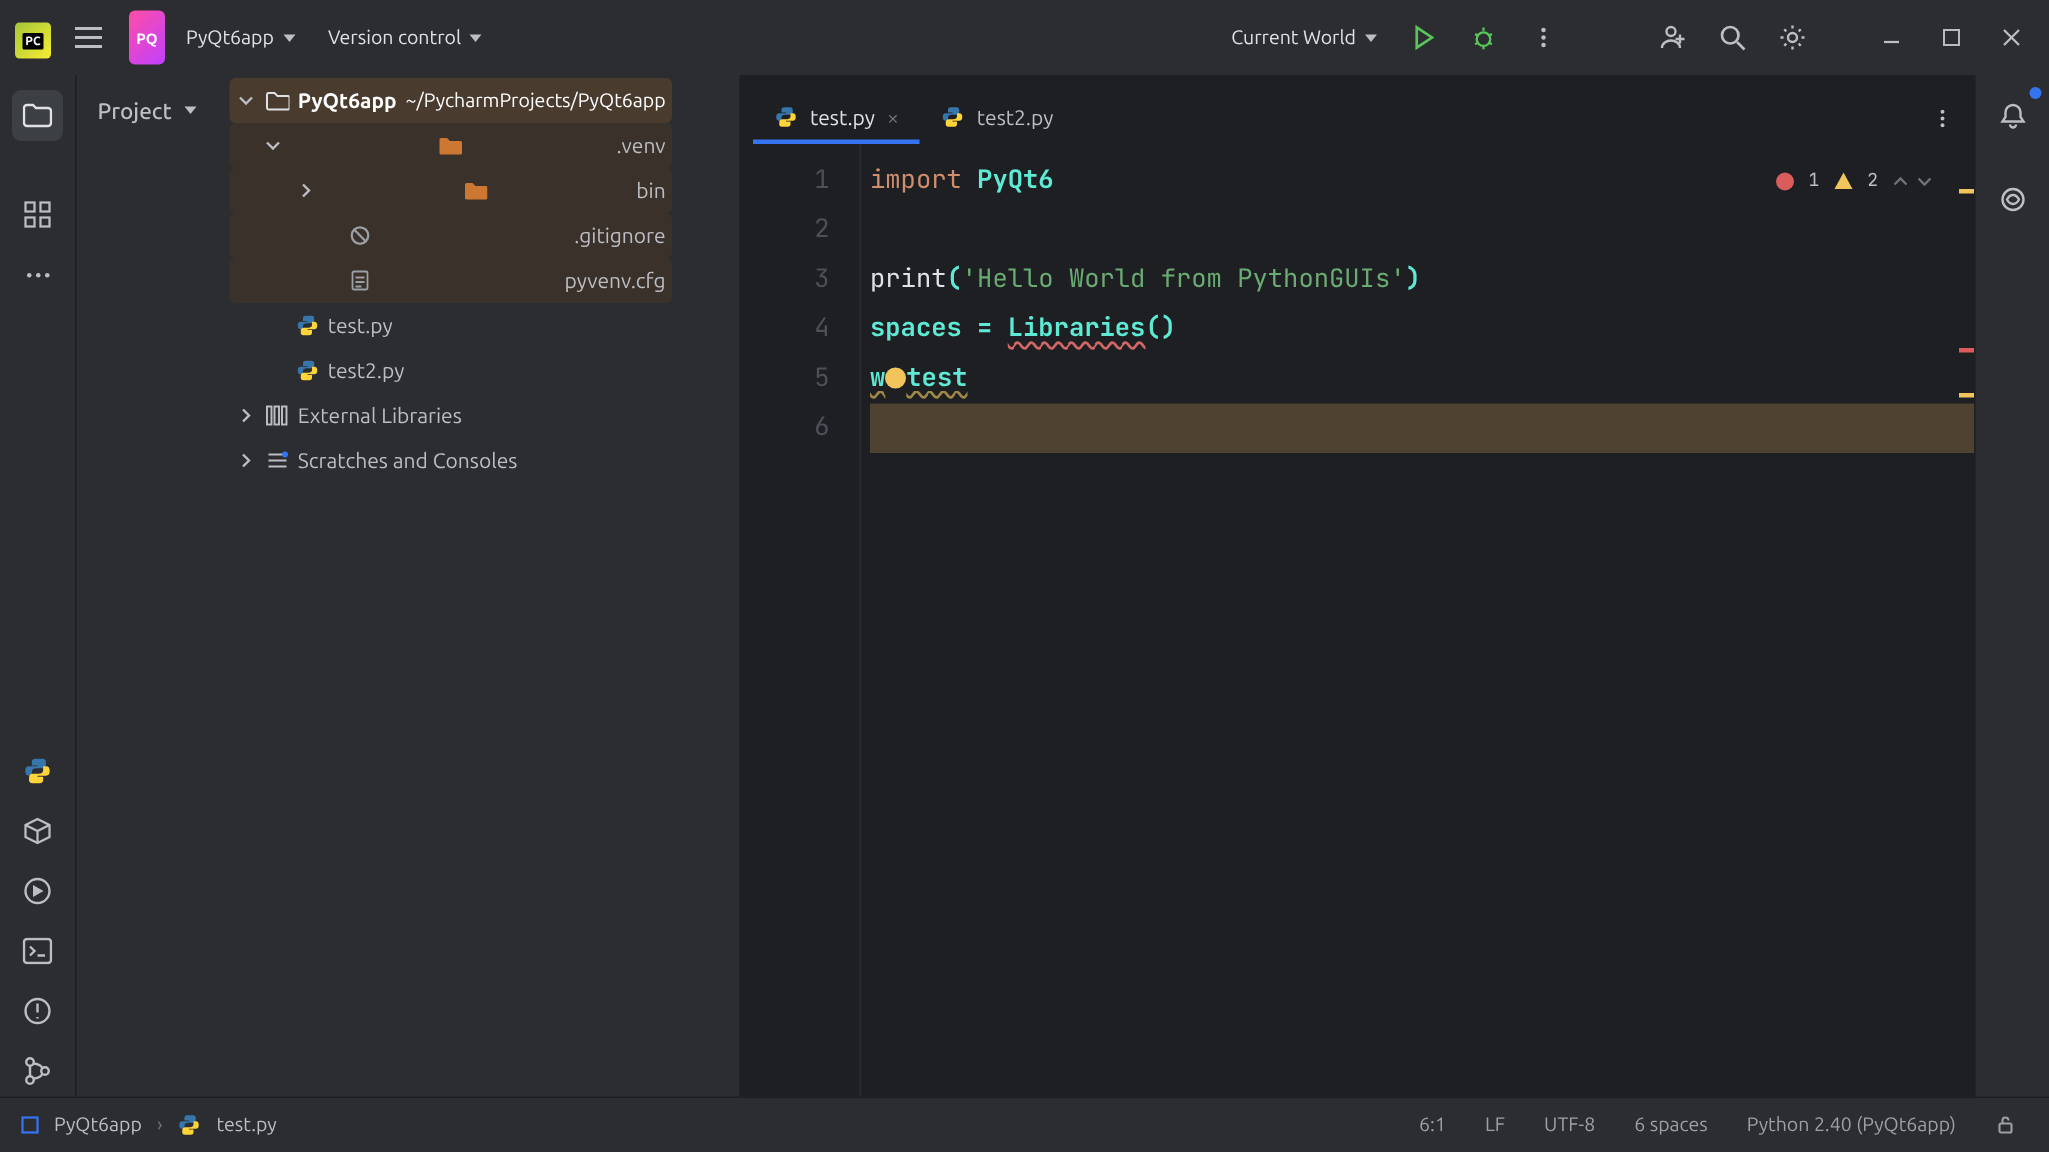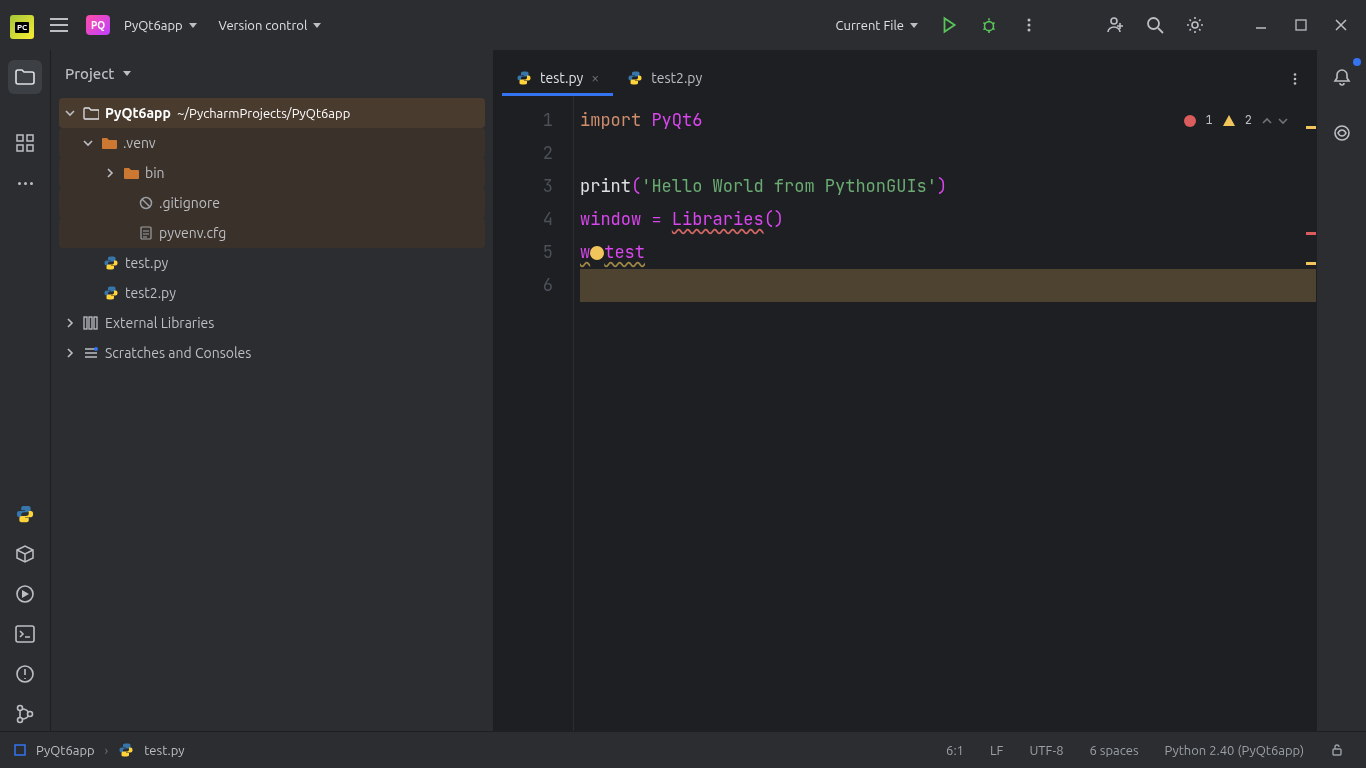--- a/index.html
+++ b/index.html
@@ -11,41 +11,41 @@
 }
 .titlebar {
   height: 50px; background: #2b2d30; display: flex; align-items: center;
   padding: 0 8px; gap: 6px;
 }
 .pc-logo { width: 28px; height: 28px; display:flex; align-items:flex-end; justify-content:center; }
 .logo-square { width:24px;height:24px;background:linear-gradient(135deg,#a4c639 0%,#f9ed32 100%);border-radius:3px;display:flex;align-items:center;justify-content:center;font-size:9px;font-weight:bold;color:#000;}
 .logo-square span{background:#000;color:#fff;padding:1px 2px;border-radius:1px;font-size:8px;}
 .hamburger { width:36px; display:flex; flex-direction:column; gap:4px; align-items:center; cursor:pointer;}
 .hamburger div{ width:18px; height:2px; background:#bcbec4;}
-.pq-badge { width:24px;height:20px;background:linear-gradient(135deg,#ff4da6,#c040ff);border-radius:4px;display:flex;align-items:center;justify-content:center;color:#fff;font-size:10px;font-weight:bold;margin-left:4px;}
+.pq-badge { width:24px;height:36px;background:linear-gradient(135deg,#ff4da6,#c040ff);border-radius:4px;display:flex;align-items:center;justify-content:center;color:#fff;font-size:10px;font-weight:bold;margin-left:4px;}
 .tb-item { display:flex;align-items:center;gap:4px;padding:4px 8px;border-radius:4px;cursor:pointer;color:#dfe1e5;}
 .chev-down{width:0;height:0;border-left:4px solid transparent;border-right:4px solid transparent;border-top:5px solid #bcbec4;margin-left:2px;}
 .tb-spacer{flex:1;}
 .icon-btn{width:34px;height:34px;display:flex;align-items:center;justify-content:center;cursor:pointer;border-radius:4px;}
 svg{display:block;}
 
 .main-area{display:flex;height:681px;}
 .leftbar{width:50px;background:#2b2d30;display:flex;flex-direction:column;align-items:center;padding-top:10px;gap:6px;}
 .lb-btn{width:34px;height:34px;display:flex;align-items:center;justify-content:center;border-radius:6px;cursor:pointer;}
 .lb-btn.active{background:#3c3f43;}
 .lb-sep{flex:1;}
 .lb-three-dots{display:flex;gap:3px;}
 .lb-three-dots div{width:3px;height:3px;border-radius:50%;background:#bcbec4;}
 
-.project-panel{width:444px;background:#2b2d30;border-right:1px solid #1e1f22;display:flex;flex-direction:column;border-left:1px solid #1e1f22;}
+.project-panel{width:444px;background:#2b2d30;border-right:1px solid #1e1f22;display:flex;flex-direction:row;border-left:1px solid #1e1f22;}
 .panel-header{height:46px;display:flex;align-items:center;padding:0 14px;gap:6px;font-size:15px;}
 .tree{padding:2px 8px 8px 8px;font-size:14px;}
 .tree-row{display:flex;align-items:center;height:30px;gap:6px;padding:0 4px;border-radius:4px;cursor:pointer;}
 .tree-row.selected{background:#4a3b2f;}
-.tree-row.dim-brown{background:#3a322a;}
+.tree-row.dim-brown{background:#3a322a;justify-content:space-between;}
 .tw{width:14px;display:flex;justify-content:center;}
 .tw svg{stroke:#bcbec4;}
 .folder-icon{width:16px;height:14px;}
 .indent-1{padding-left:22px;}
 .indent-2{padding-left:44px;}
 .indent-3{padding-left:80px;}
 .muted{color:#ffffff;font-size:13px;}
 
 .editor-area{flex:1;display:flex;flex-direction:column;}
 .tabs{height:46px;display:flex;align-items:flex-end;background:#1e1f22;padding-left:8px;}
@@ -56,21 +56,21 @@
 .tab-spacer{flex:1;}
 .tab-menu{padding:10px 14px;cursor:pointer;}
 
 .editor{flex:1;display:flex;font-family:"JetBrains Mono","Consolas",monospace;font-size:17px;line-height:33px;position:relative;}
 .gutter{width:80px;text-align:right;color:#4b5059;padding-right:20px;padding-top:8px;user-select:none;border-right:1px solid #2b2d30;}
 .code{flex:1;padding-top:8px;padding-left:6px;position:relative;}
 .code-line{height:33px;white-space:pre;}
 .kw{color:#cf8e6d;}
 .str{color:#6aab73;}
 .fn{color:#dfe1e5;}
-.plain{color:#d946ef;}
+.plain{color:#5eead4;font-weight:bold;}
 .err-underline{text-decoration:underline wavy #d16765;text-underline-offset:3px;}
 .warn-underline{text-decoration:underline wavy #9e8747;text-underline-offset:3px;}
 .hint-bulb{display:inline-block;width:14px;height:14px;background:#f2c55c;border-radius:50%;position:relative;top:2px;}
 .status-line{background:#4e4231;}
 .insp-badges{position:absolute;top:8px;right:28px;display:flex;gap:10px;align-items:center;font-size:12px;}
 .dot{width:12px;height:12px;border-radius:50%;}
 .err-dot{background:#db5c5c;}
 .warn-tri{width:0;height:0;border-left:6px solid transparent;border-right:6px solid transparent;border-bottom:11px solid #f2c55c;}
 .nav-arrows{color:#6f737a;display:flex;gap:6px;}
 .strip{position:absolute;right:0;top:8px;width:12px;bottom:0;}
@@ -104,21 +104,21 @@
   <div class="tb-item">
     <span>PyQt6app</span>
     <span class="chev-down"></span>
   </div>
   <div class="tb-item">
     <span>Version control</span>
     <span class="chev-down"></span>
   </div>
   <div class="tb-spacer"></div>
   <div class="tb-item">
-    <span>Current File</span>
+    <span>Current World</span>
     <span class="chev-down"></span>
   </div>
   <div class="icon-btn">
     <svg width="18" height="18" viewBox="0 0 16 16">
         <path d="M4 2 L13 8 L4 14 Z" fill="none" stroke="#5ac45a" stroke-width="1.6"></path>
       </svg>
   </div>
   <div class="icon-btn">
     <svg width="18" height="18" viewBox="0 0 16 16">
         <circle cx="8" cy="9" r="4" fill="none" stroke="#5ac45a" stroke-width="1.4"></circle>
@@ -371,21 +371,21 @@
         <div>2</div>
         <div>3</div>
         <div>4</div>
         <div>5</div>
         <div>6</div>
       </div>
       <div class="code">
         <div class="code-line"><span class="kw">import</span><span class="plain"> PyQt6</span></div>
         <div class="code-line"></div>
         <div class="code-line"><span class="fn">print</span><span class="plain">(</span><span class="str">'Hello World from PythonGUIs'</span><span class="plain">)</span></div>
-        <div class="code-line"><span class="plain">window = </span><span class="plain err-underline">Libraries</span><span class="plain">()</span></div>
+        <div class="code-line"><span class="plain">spaces = </span><span class="plain err-underline">Libraries</span><span class="plain">()</span></div>
         <div class="code-line"><span class="plain warn-underline">w</span><span class="hint-bulb"></span><span class="plain warn-underline">test</span></div>
         <div class="code-line status-line"></div>
 
         <div class="insp-badges">
           <span class="dot err-dot"></span>
           <span>1</span>
           <span class="warn-tri"></span>
           <span>2</span>
           <span class="nav-arrows">
             <svg width="10" height="10">

